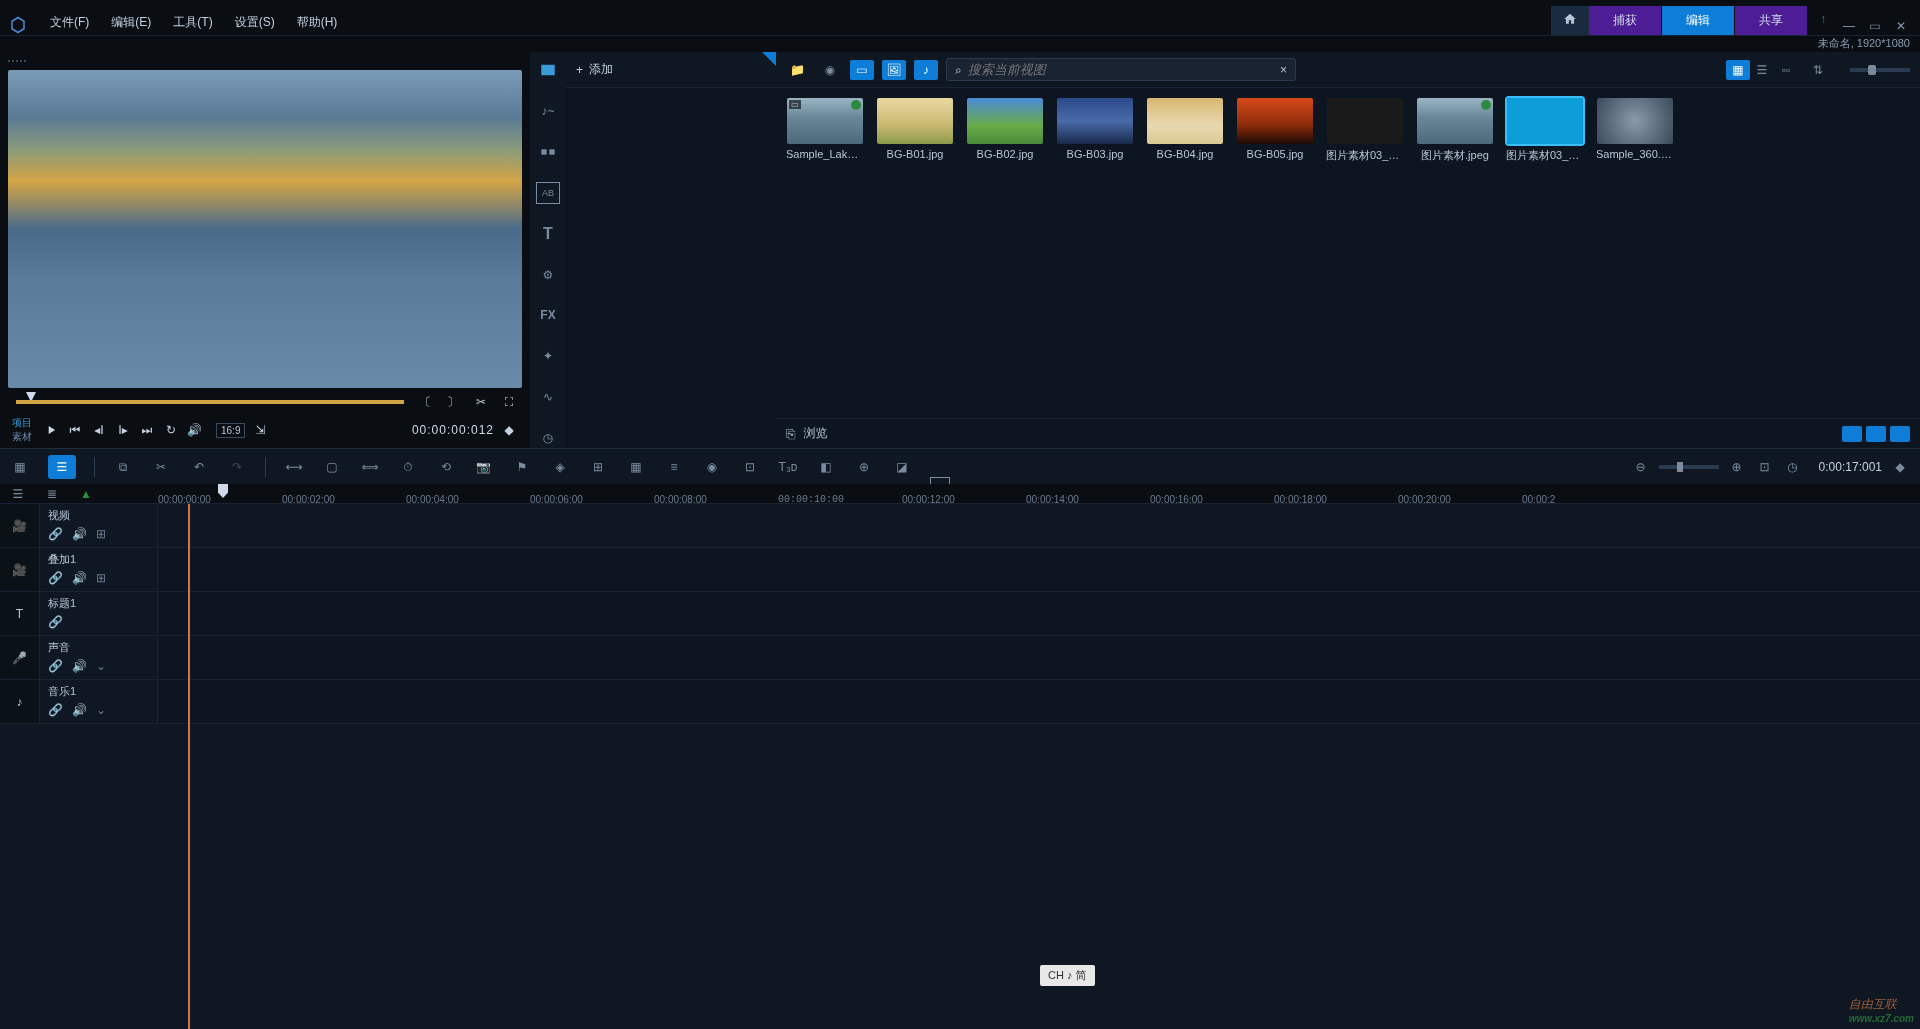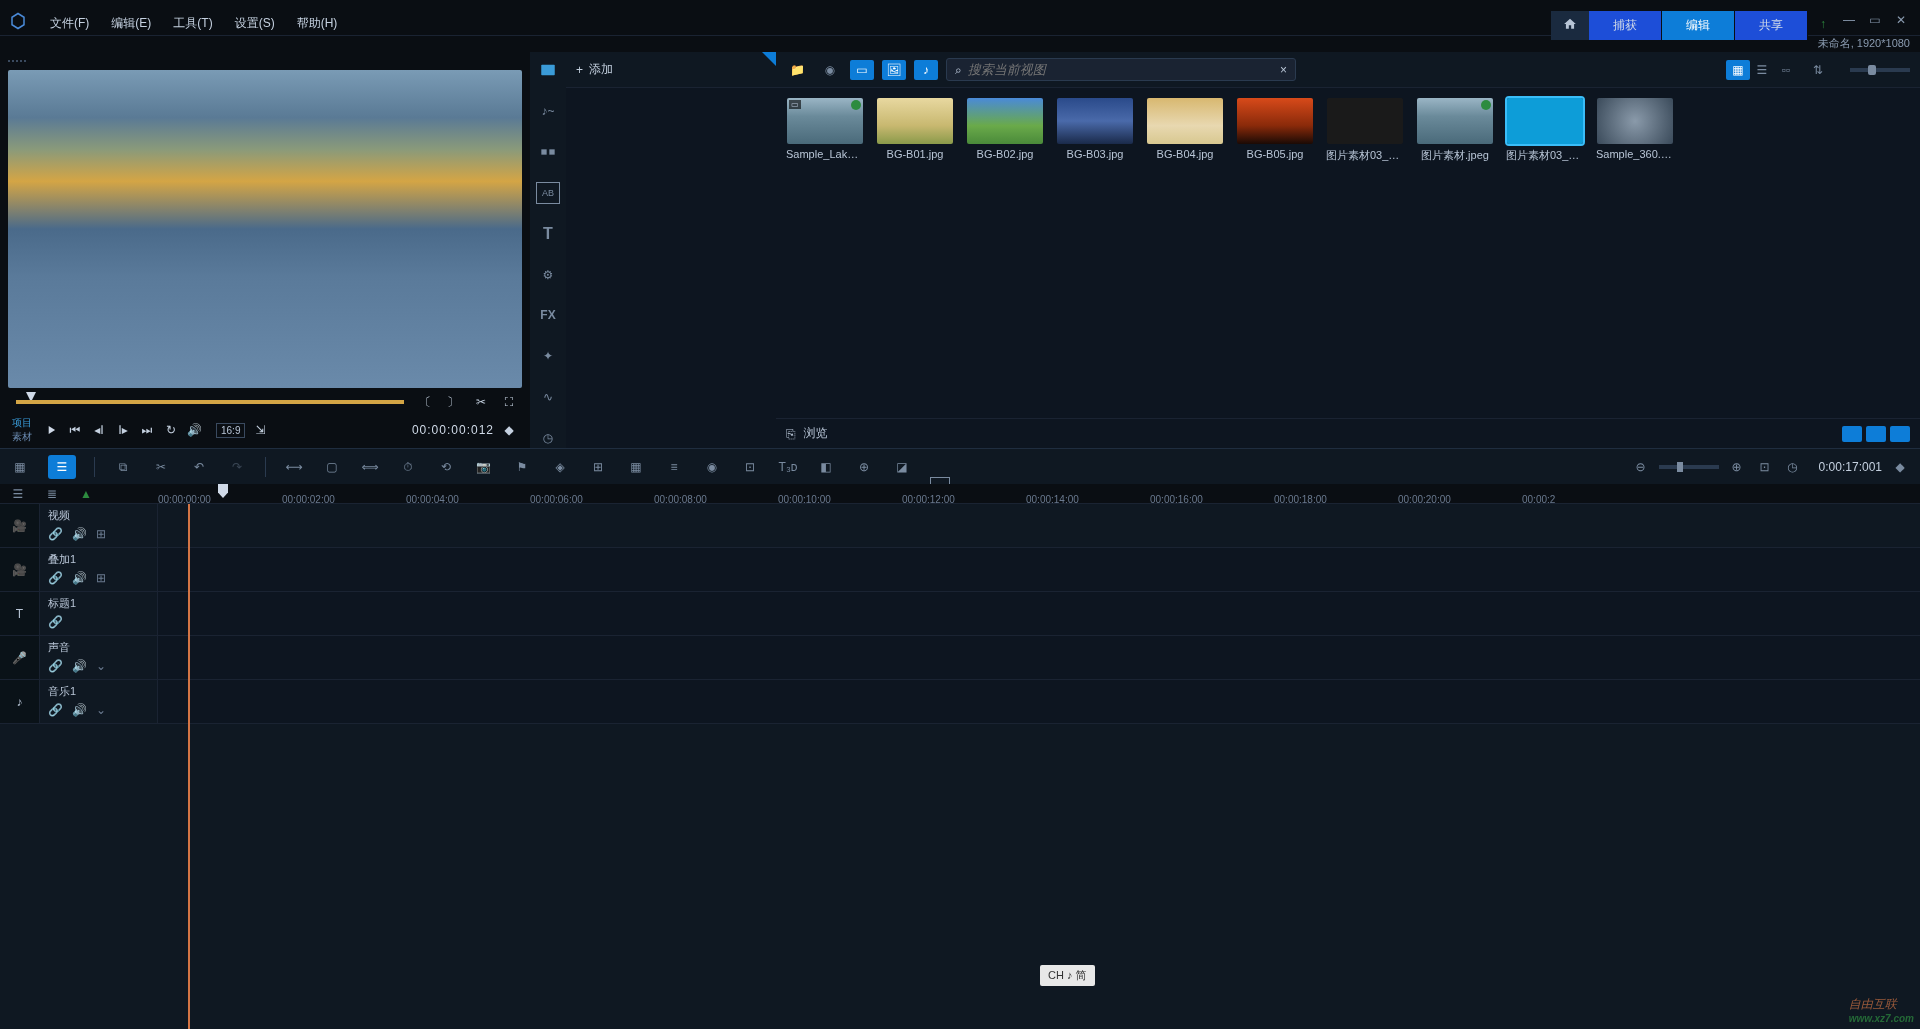--- a/index.html
+++ b/index.html
@@ -1,25 +1,25 @@
 <!DOCTYPE html>
 <html><head>
 <meta charset="utf-8">
 <style>
 * { margin: 0; padding: 0; box-sizing: border-box; font-family: "Microsoft YaHei", Arial, sans-serif; }
 body { background: #0f1419; color: #b8c5d6; font-size: 12px; overflow: hidden; width: 1920px; height: 1029px; }
 
 
-.titlebar { height: 36px; background: #0a0e13; display: flex; align-items: flex-start; padding: 11px 8px; border-bottom: 1px solid #1a2332; }
+.titlebar { height: 36px; background: #0a0e13; display: flex; align-items: flex-end; padding: 0 8px; border-bottom: 1px solid #1a2332; }
 .logo { width: 20px; height: 20px; margin-right: 12px; display: flex; align-items: center; justify-content: center; }
 .logo svg { width: 18px; height: 18px; }
 .menu { display: flex; gap: 2px; flex: 1; }
 .menu-item { padding: 4px 10px; cursor: pointer; color: #c5d1e0; }
 .tabs { display: flex; }
-.tab { padding: 6px 24px; cursor: pointer; color: #d0dae8; background: #1d4ed8; border-right: 1px solid #0a0e13; }
+.tab { padding: 6px 24px; cursor: pointer; color: #d0dae8; background: #4c1d95; border-right: 1px solid #0a0e13; }
 .tab.active { background: #0d7dd8; color: #fff; }
 .tab-home { padding: 6px 12px; background: #1a2a3f; }
 .tab-upload { padding: 6px 12px; color: #2d8b3f; }
 .win-controls { display: flex; gap: 4px; margin-left: auto; align-items: center; }
 .win-btn { width: 22px; height: 18px; display: flex; align-items: center; justify-content: center; cursor: pointer; color: #8a9bb0; }
 .status-text { color: #8a9bb0; font-size: 11px; margin-left: 8px; }
 
 
 .upper { display: flex; height: 396px; }
 
@@ -366,21 +366,21 @@
     <span class="tl-tbtn">☰</span>
     <span class="tl-tbtn">≣</span>
     <span class="tl-tbtn" style="color:#2d8b3f">▲</span>
   </div>
   <div id="ruler-marks">
       <div class="ruler-mark" style="left: 158px;">00:00:00:00</div>
       <div class="ruler-mark" style="left: 282px;">00:00:02:00</div>
       <div class="ruler-mark" style="left: 406px;">00:00:04:00</div>
       <div class="ruler-mark" style="left: 530px;">00:00:06:00</div>
       <div class="ruler-mark" style="left: 654px;">00:00:08:00</div>
-      <div class="ruler-mark" style="left: 778px;">00:00:10:00</div>
+      <div class="ruler-mark" style="left: 778px; font-family: Liberation Mono, monospace;">00:00:10:00</div>
       <div class="ruler-mark" style="left: 902px;">00:00:12:00</div>
       <div class="ruler-mark" style="left: 1026px;">00:00:14:00</div>
       <div class="ruler-mark" style="left: 1150px;">00:00:16:00</div>
       <div class="ruler-mark" style="left: 1274px;">00:00:18:00</div>
       <div class="ruler-mark" style="left: 1398px;">00:00:20:00</div>
       <div class="ruler-mark" style="left: 1522px;">00:00:2</div>
     </div>
   <div class="ruler-playhead" style="left:218px;"></div>
 </div>
 

